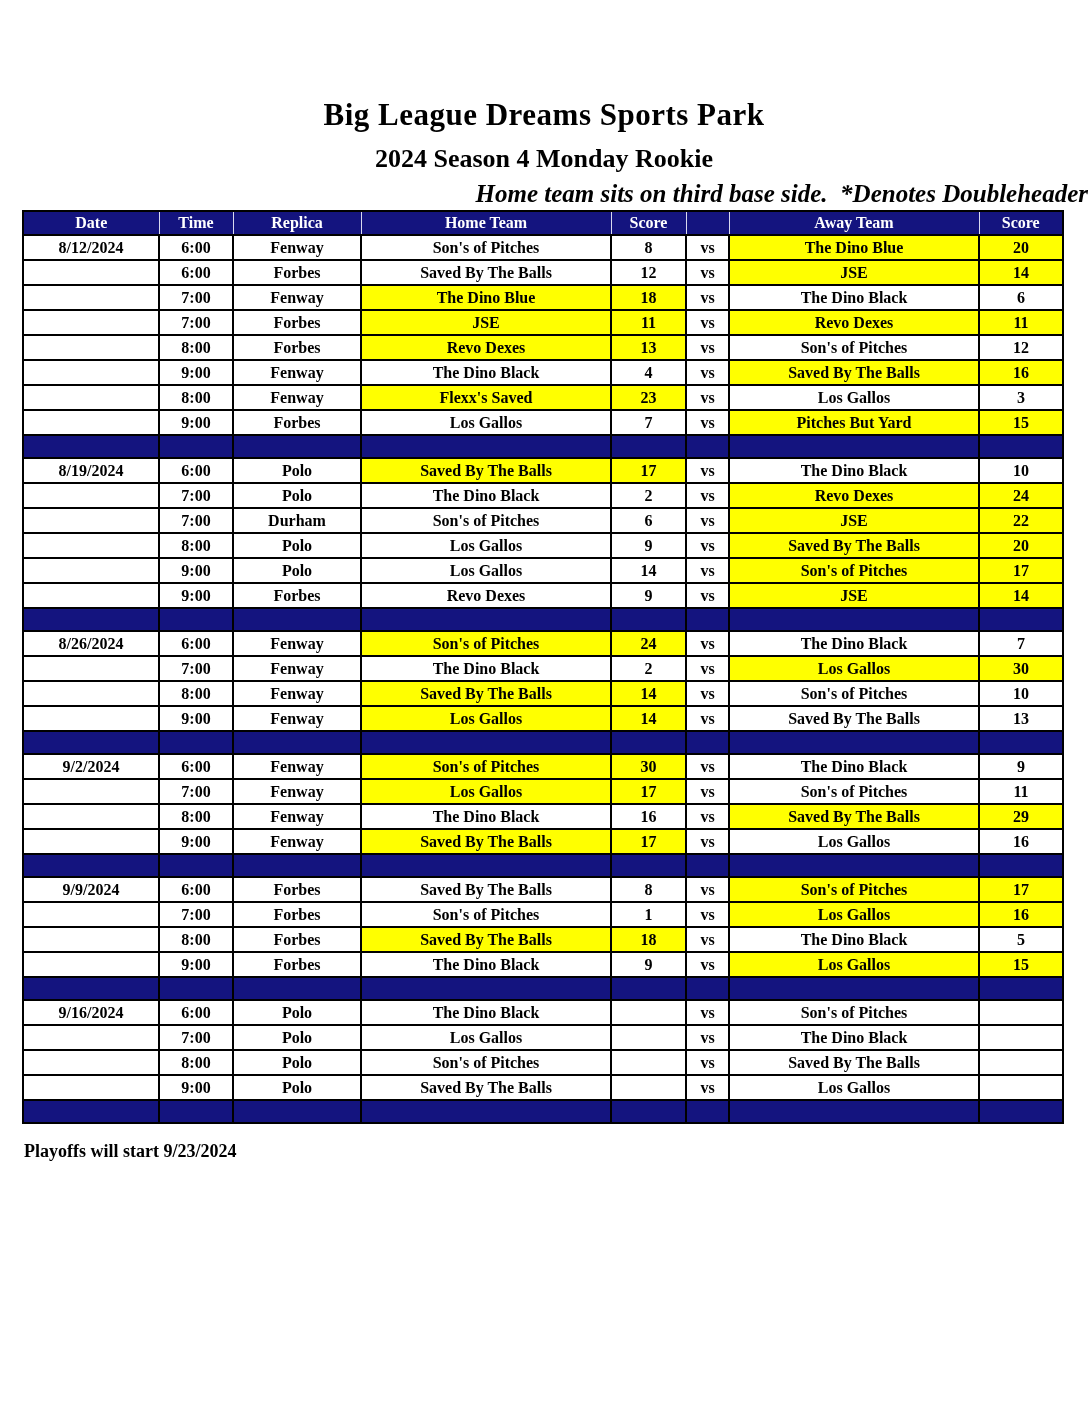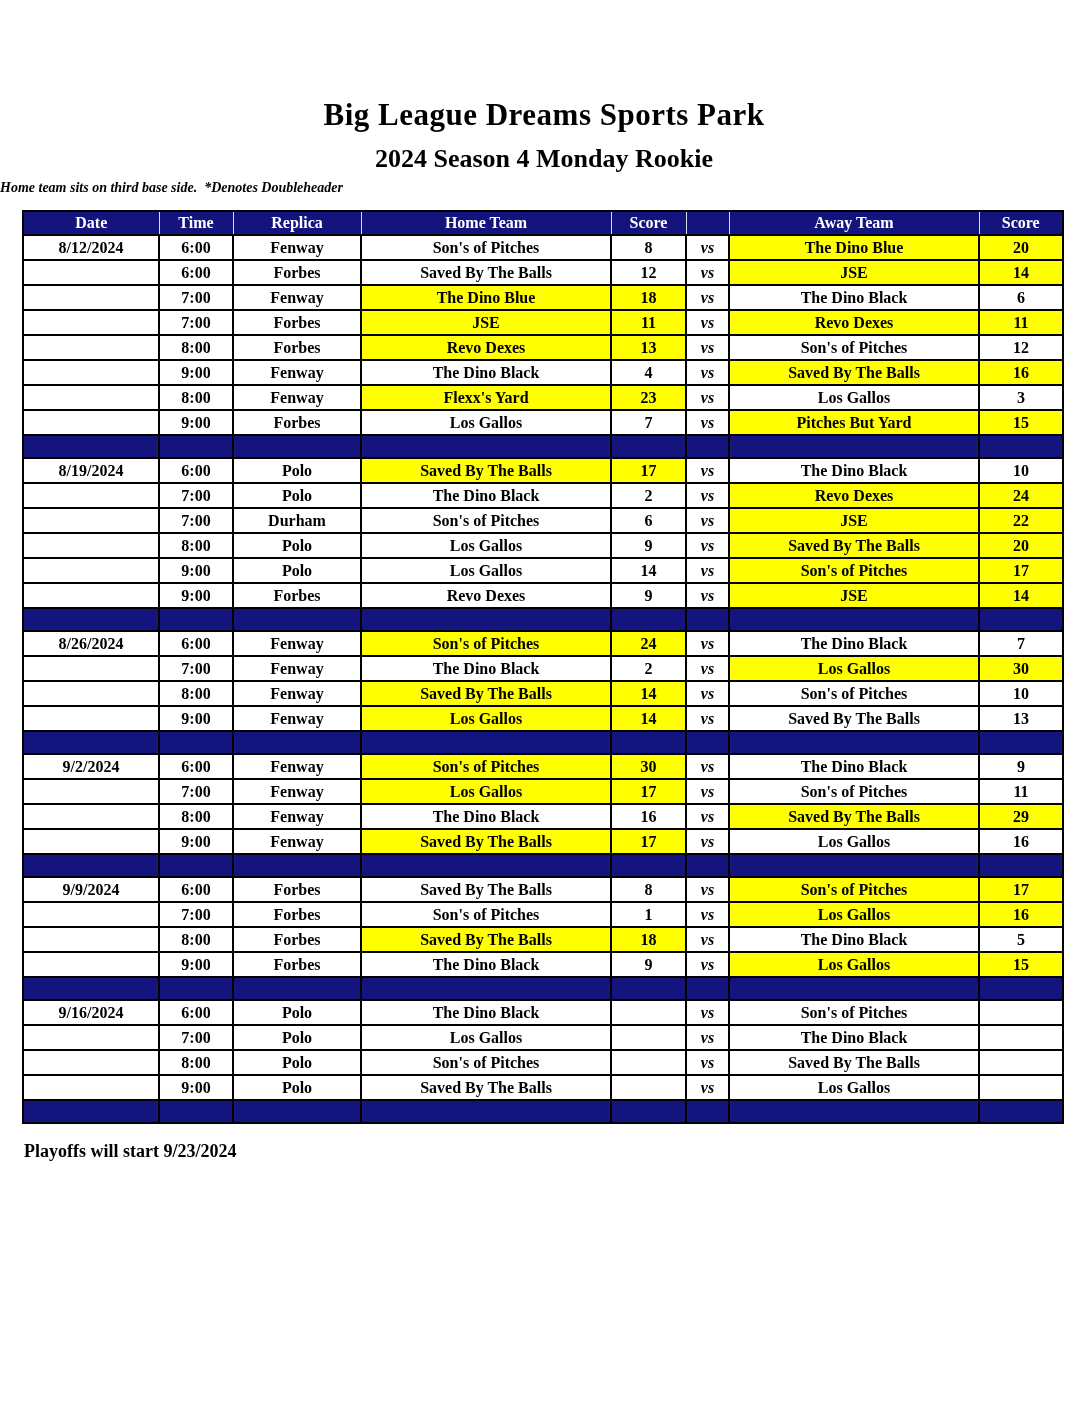--- a/index.html
+++ b/index.html
@@ -32,22 +32,22 @@
     width: 100%;
     text-align: center;
     font-size: 26px;
     font-weight: bold;
   }
   .note {
     position: absolute;
     top: 180px;
     left: 0;
     width: 100%;
-    text-align: left;
-    font-size: 14px;
+    text-align: right;
+    font-size: 25px;
     font-weight: bold;
     font-style: italic;
     white-space: pre;
   }
   table.sched {
     position: absolute;
     top: 210px;
     left: 22px;
     width: 1040px;
     border-collapse: collapse;
@@ -74,21 +74,20 @@
     border-left: 1px solid #d9d9ee;
     border-right: 1px solid #d9d9ee;
     font-size: 16px;
   }
   table.sched thead th:first-child { border-left: 2px solid #000000; }
   table.sched thead th:last-child  { border-right: 2px solid #000000; }
   td.hl {
     background: #FFFF00;
   }
   td.vs {
-    font-style: italic;
     font-size: 15px;
     margin-left: 8px;
   }
   tr.sep td {
     background: #14147F;
     height: 21px;
   }
   .footer {
     position: absolute;
     top: 1141px;
@@ -187,21 +186,21 @@
           <td>The Dino Black</td>
           <td>4</td>
           <td class="vs">vs</td>
           <td class="hl">Saved By The Balls</td>
           <td class="hl">16</td>
         </tr>
         <tr>
           <td></td>
           <td>8:00</td>
           <td>Fenway</td>
-          <td class="hl">Flexx's Yard</td>
+          <td class="hl">Flexx's Saved</td>
           <td class="hl">23</td>
           <td class="vs">vs</td>
           <td>Los Gallos</td>
           <td>3</td>
         </tr>
         <tr>
           <td></td>
           <td>9:00</td>
           <td>Forbes</td>
           <td>Los Gallos</td>

